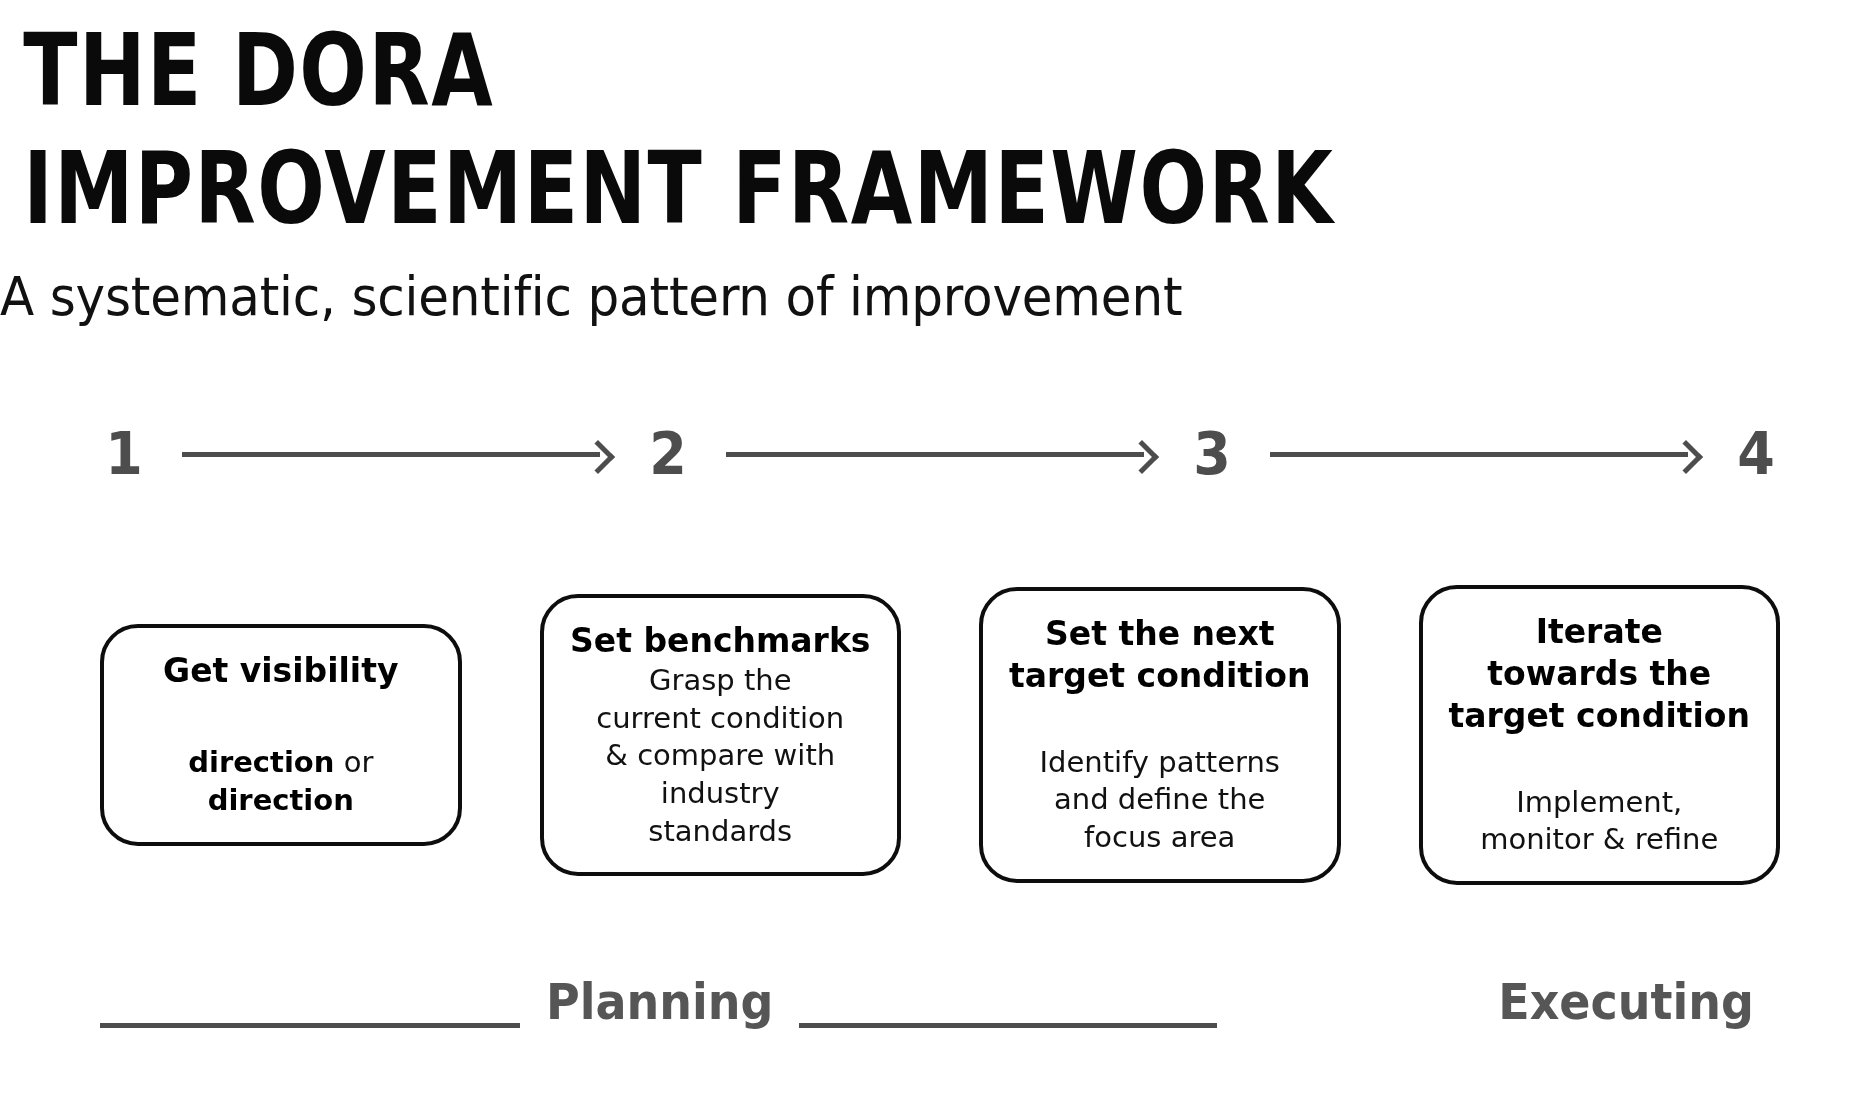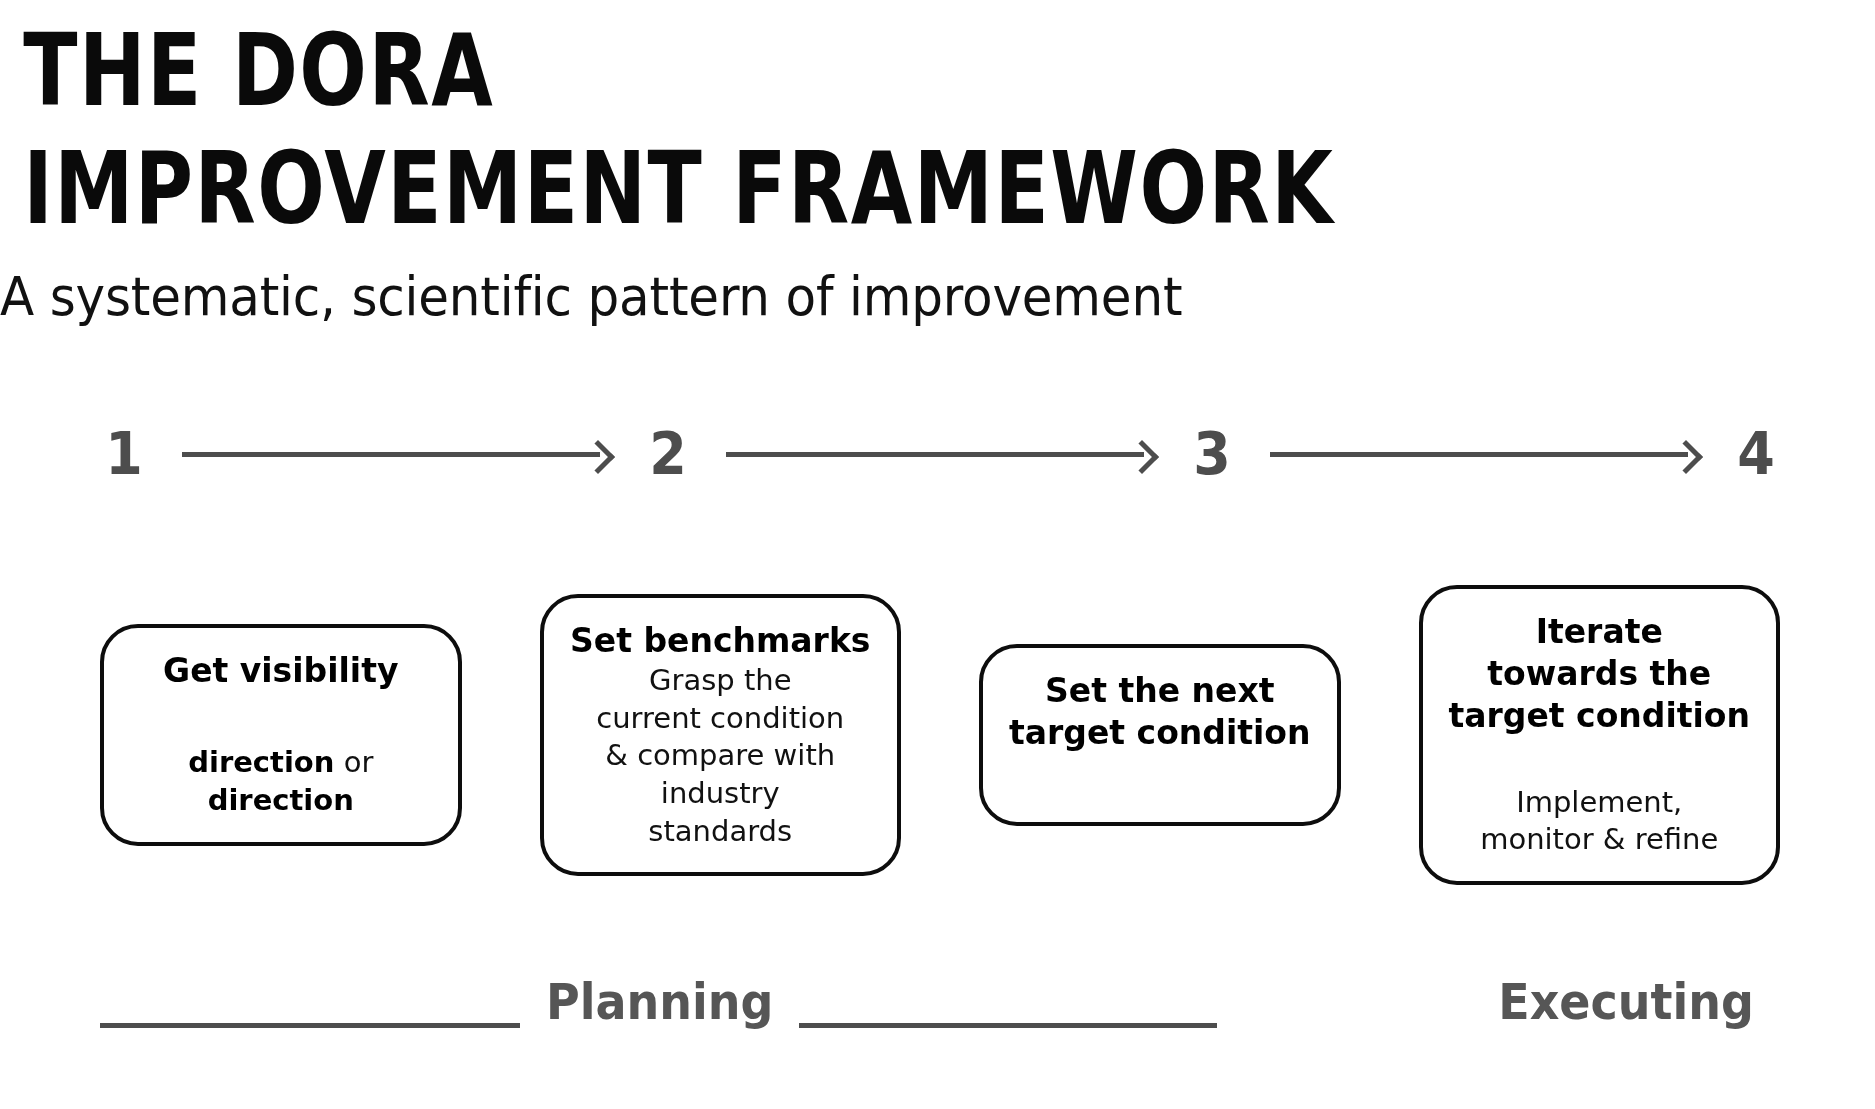--- a/index.html
+++ b/index.html
@@ -223,20 +223,23 @@
 current condition
 &amp; compare with
 industry
 standards</div>
   </div>
 
   <div class="card align-top">
     <div class="card-head">Set the next
 target condition</div>
     <div class="gap-md"></div>
+    <div class="card-body">Identify patterns
+and define the
+focus area</div>
   </div>
 
   <div class="card align-top">
     <div class="card-head">Iterate
 towards the
 target condition</div>
     <div class="gap-md"></div>
     <div class="card-body">Implement,
 monitor &amp; refine</div>
   </div>

